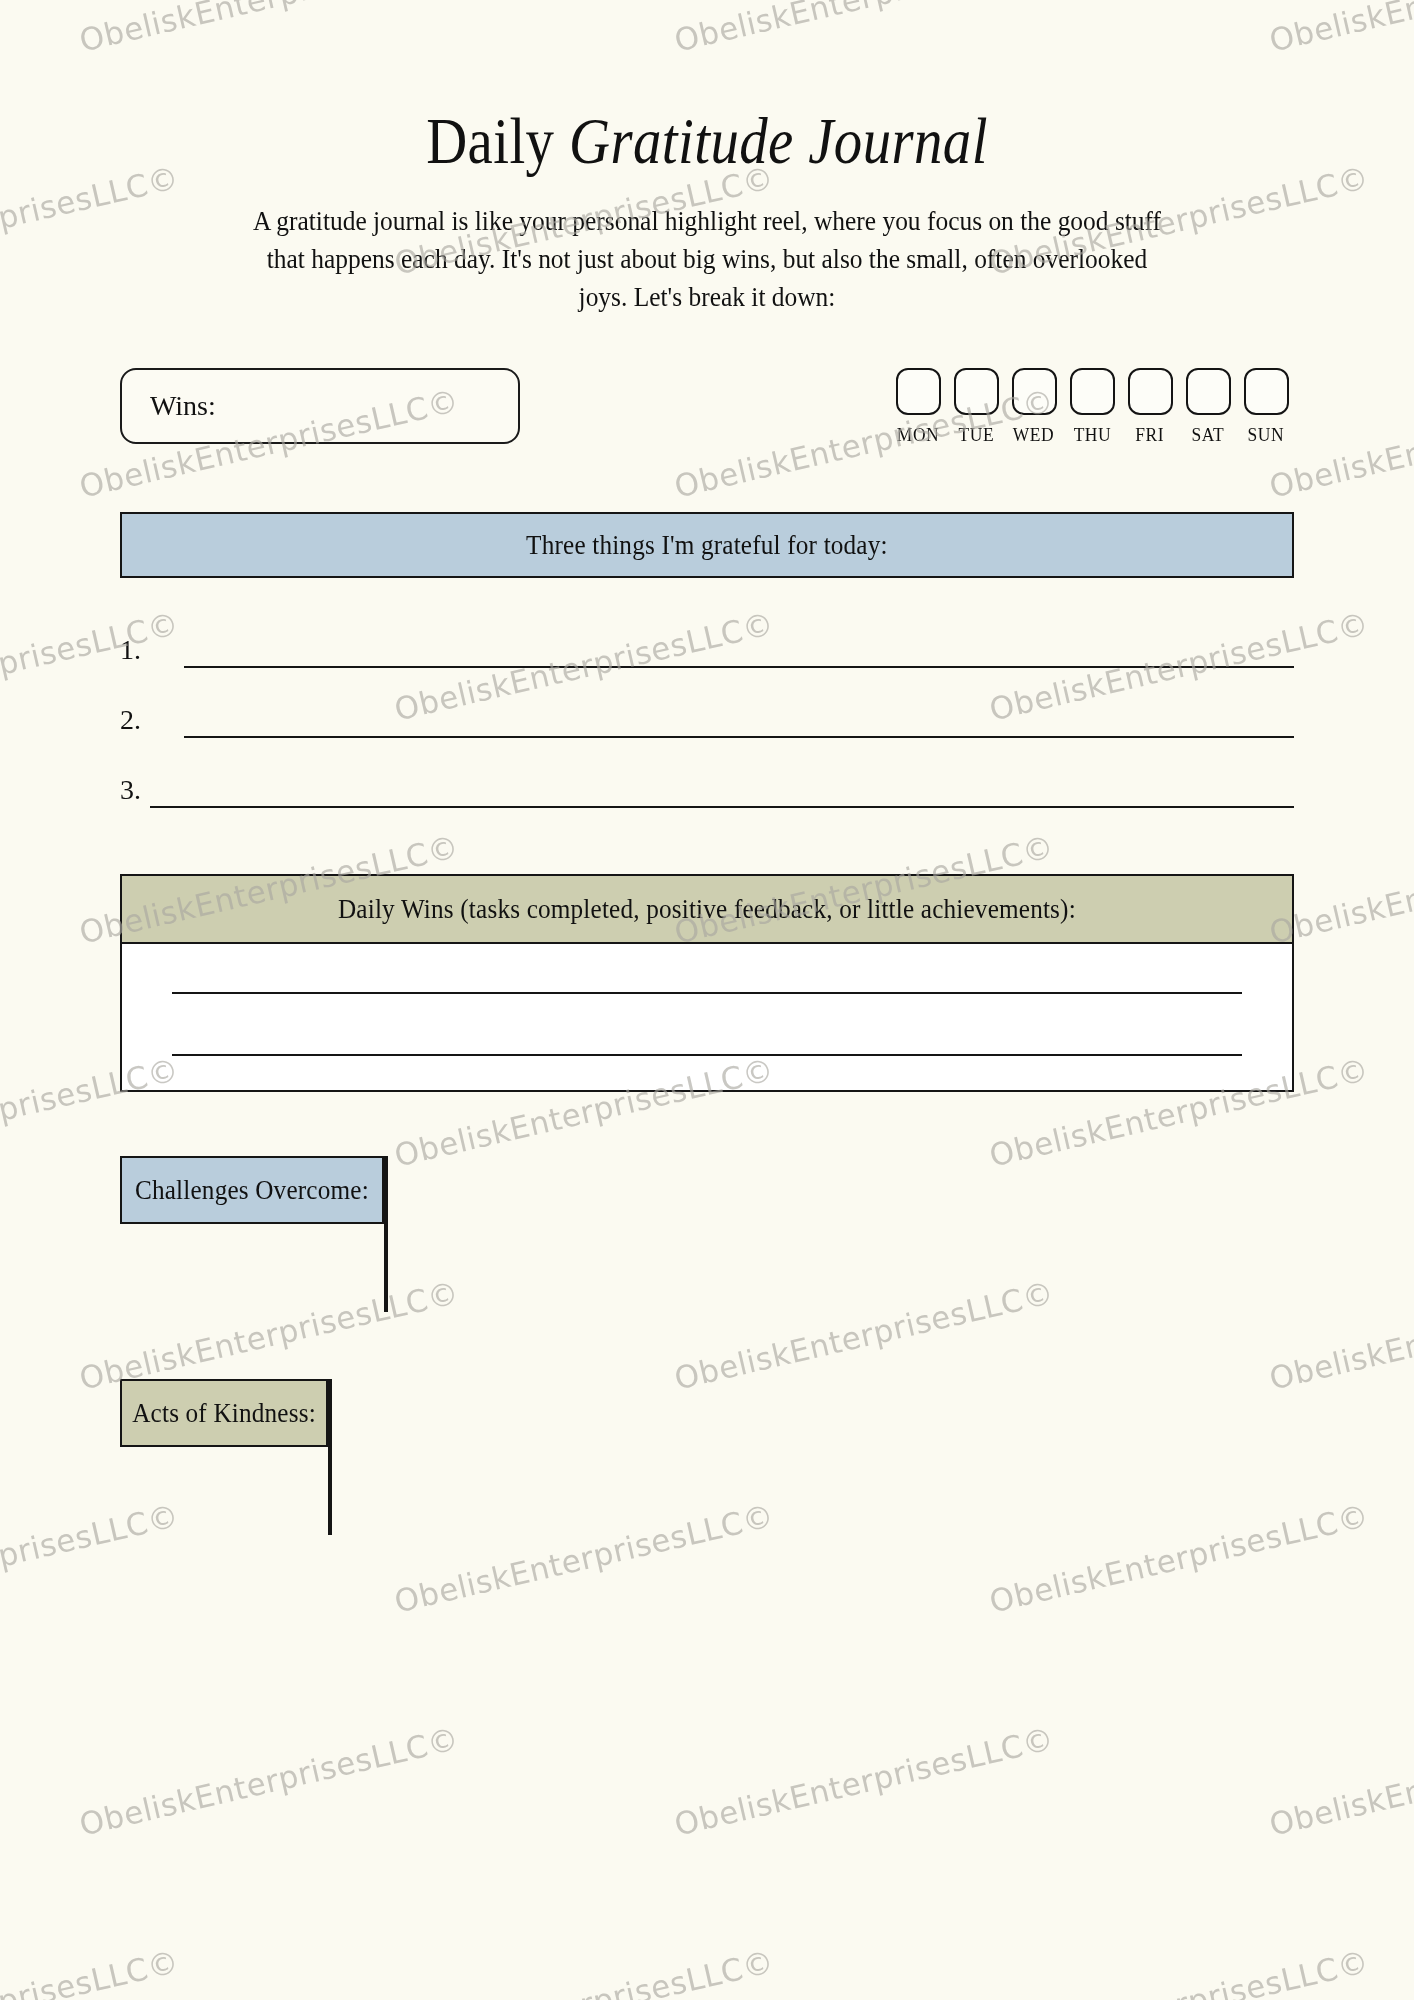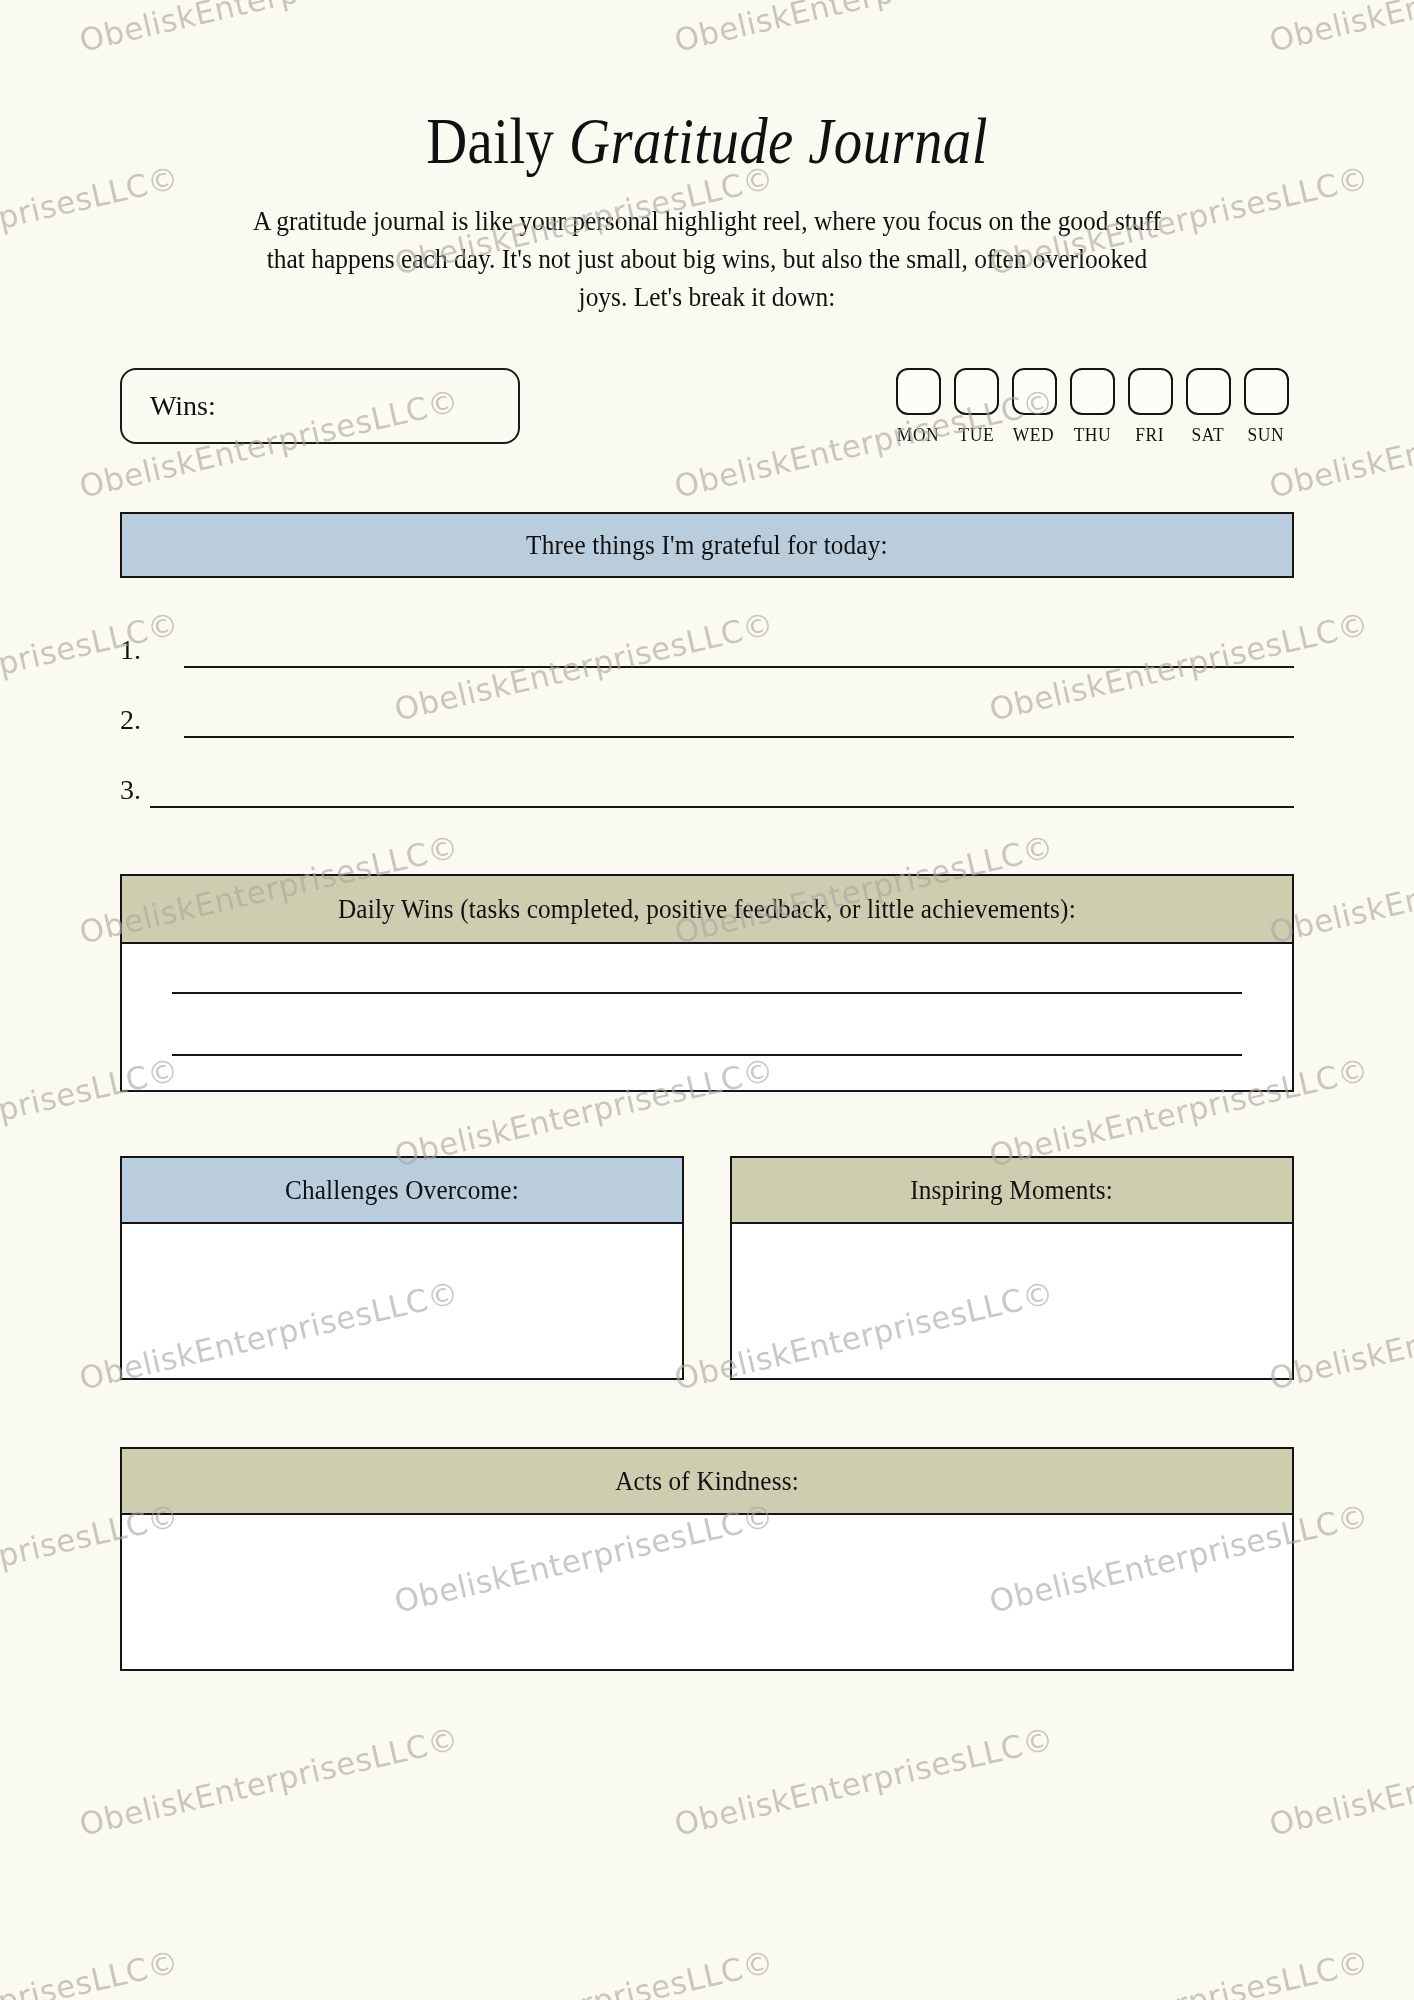--- a/index.html
+++ b/index.html
@@ -188,21 +188,21 @@
 
   
   .quad-row {
     display: flex;
     gap: 46px;
     margin-top: 64px;
   }
   .quad {
     flex: 1;
     display: flex;
-    flex-direction: column;
+    flex-direction: row;
   }
   .quad-band {
     height: 68px;
   }
   .quad-body {
     box-sizing: border-box;
     border: 2.5px solid #151515;
     border-top: none;
     background: #ffffff;
     height: 156px;
@@ -316,26 +316,20 @@
     </div>
   </div>
 
   <div class="quad-row" id="quad-row-1">
     <div class="quad">
       <div class="quad-band band fill-blue">
         <span class="band-text">Challenges Overcome:</span>
       </div>
       <div class="quad-body"></div>
     </div>
-    <div class="quad">
-      <div class="quad-band band fill-khaki">
-        <span class="band-text">Inspiring Moments:</span>
-      </div>
-      <div class="quad-body"></div>
-    </div>
   </div>
 
   <div class="quad-row" id="quad-row-2">
     <div class="quad">
       <div class="quad-band band fill-khaki">
         <span class="band-text">Acts of Kindness:</span>
       </div>
       <div class="quad-body"></div>
     </div>
   </div>

